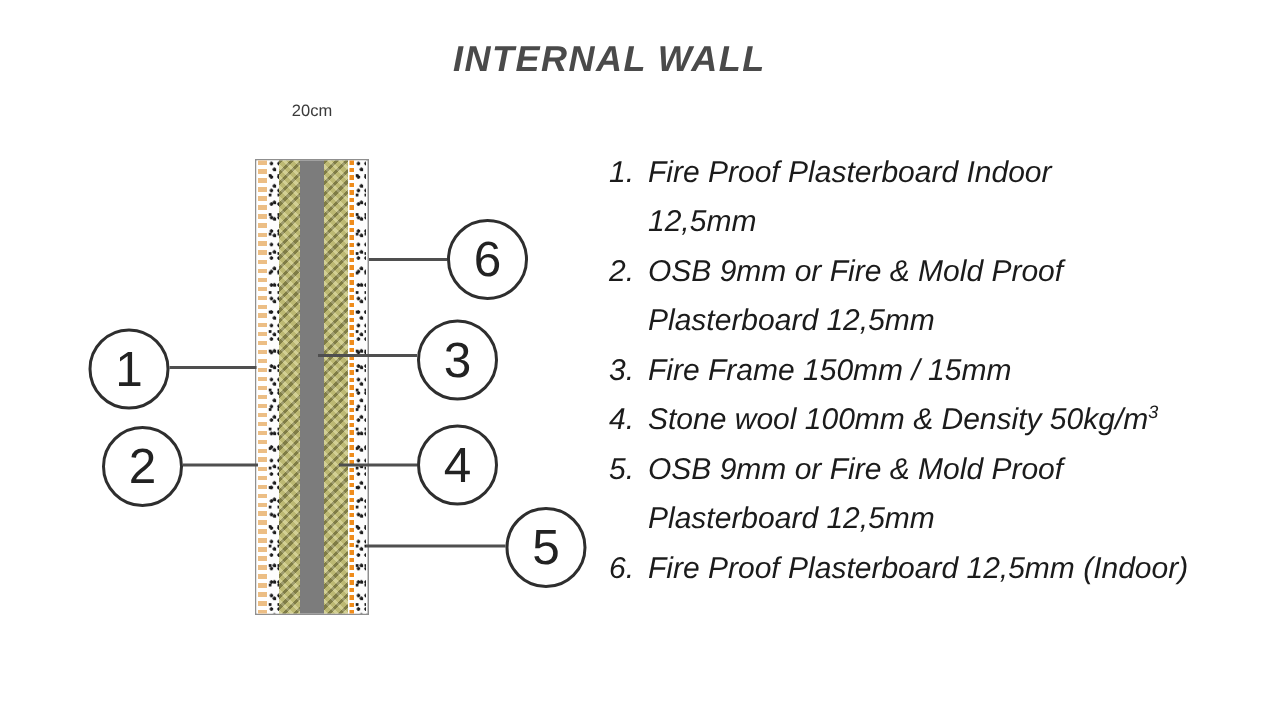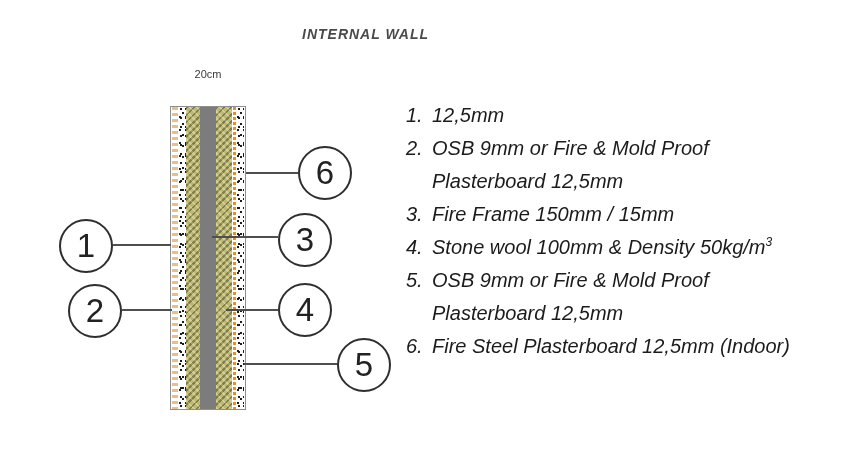--- a/index.html
+++ b/index.html
@@ -5,22 +5,22 @@
   * { margin:0; padding:0; box-sizing:border-box; }
   html,body { background:#ffffff; }
   .page {
     position:relative; width:850px; height:475px; background:#ffffff;
     font-family:"Liberation Sans", sans-serif; overflow:hidden;
   }
 
   
   .title {
     position:absolute; left:302px; top:26px; width:200px;
-    font-size:14px; font-weight:bold; font-style:italic;
-    color:#4a4a4a; letter-spacing:1px; white-space:nowrap;
+    font-size:24px; font-weight:bold; font-style:italic;
+    color:#4a4a4a; letter-spacing:1px; white-space:nowrap;text-align:center;
   }
 
   
   .dim-label {
     position:absolute; left:170px; top:68px; width:76px;
     text-align:center; font-size:11px; color:#3a3a3a;
   }
 
   
   .wall {
@@ -137,20 +137,21 @@
     </div>
   <div class="callout c6">
       <span>6</span>
     </div>
 
   <div class="legend">
 
     <div class="legend-item">
       <span class="num">1.</span>
       <span class="txt">
+        <span>Fire Proof Plasterboard Indoor</span>
         <span class="line2">12,5mm</span>
       </span>
     </div>
 
     <div class="legend-item">
       <span class="num">2.</span>
       <span class="txt">
         <span>OSB 9mm or Fire &amp; Mold Proof</span>
         <span class="line2">Plasterboard 12,5mm</span>
       </span>
@@ -174,18 +175,18 @@
       <span class="num">5.</span>
       <span class="txt">
         <span>OSB 9mm or Fire &amp; Mold Proof</span>
         <span class="line2">Plasterboard 12,5mm</span>
       </span>
     </div>
 
     <div class="legend-item">
       <span class="num">6.</span>
       <span class="txt">
-        <span>Fire Steel Plasterboard 12,5mm (Indoor)</span>
+        <span>Fire Proof Plasterboard 12,5mm (Indoor)</span>
       </span>
     </div>
 
   </div>
 </div>
 
 </body></html>

